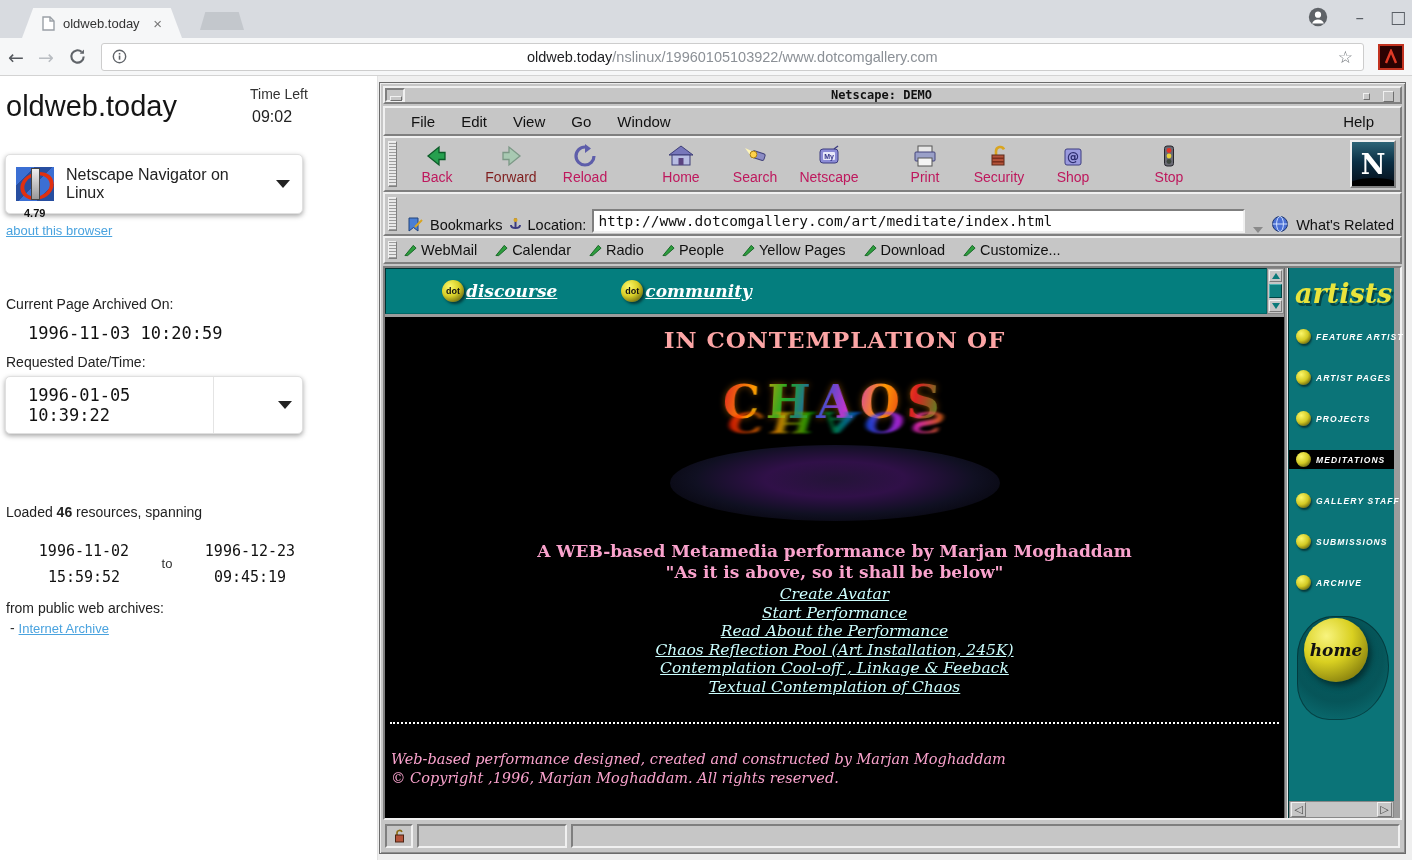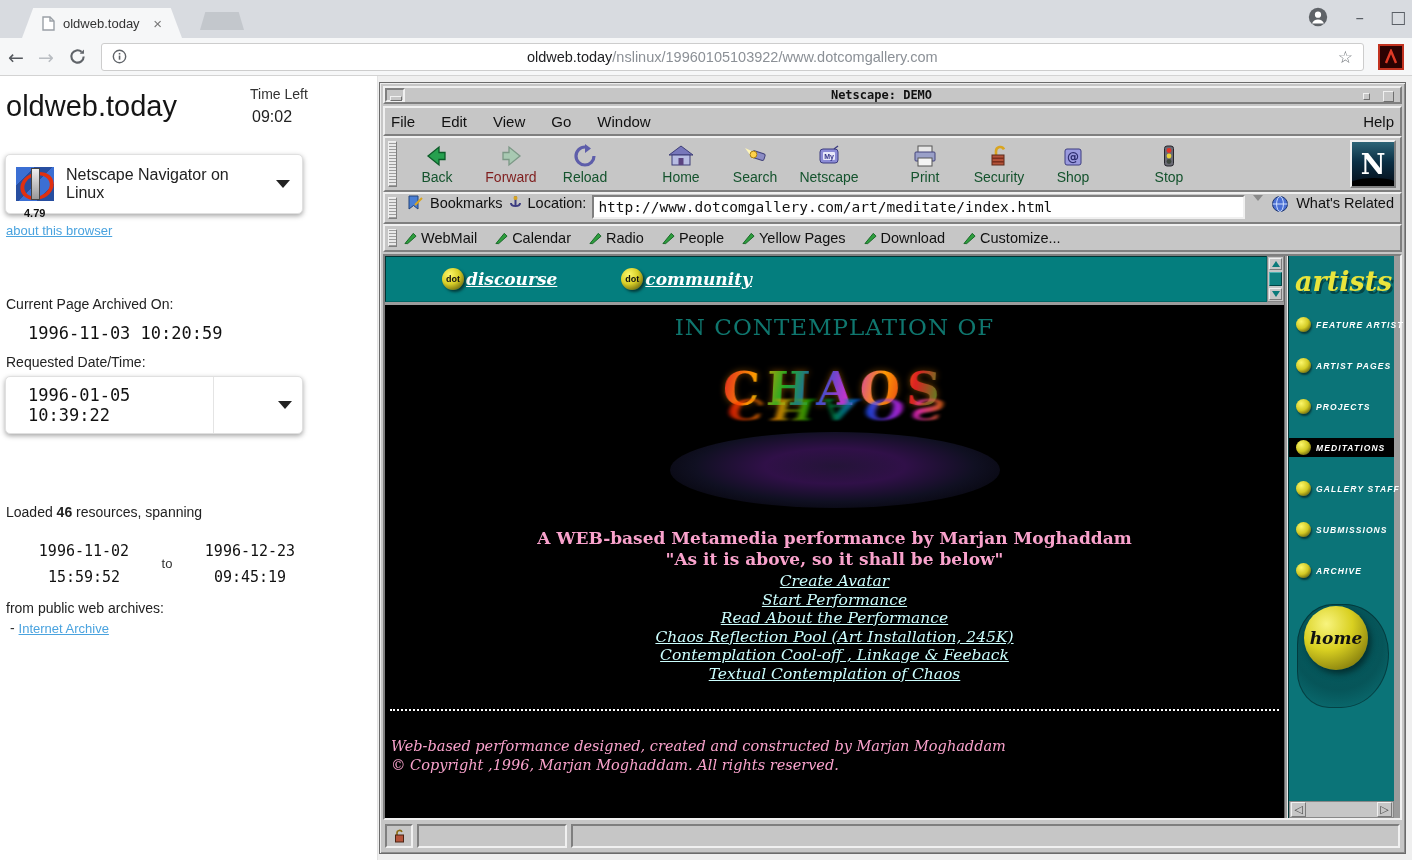--- a/index.html
+++ b/index.html
@@ -84,43 +84,43 @@
   .titlebar { height:18px; background:#c6c6c6; display:flex; gap:2px; }
   .tb-btn { width:20px; background:#c6c6c6; position:relative; }
   .tb-btn.menu::after { content:""; position:absolute; left:3px; top:6px; width:10px; height:3px;
                         background:#c6c6c6; border:1px solid #777; border-color:#f0f0f0 #6f6f6f #6f6f6f #f0f0f0; }
   .tb-btn.dot::after { content:""; position:absolute; left:5px; top:5px; width:5px; height:5px;
                        background:#c6c6c6; border:1px solid; border-color:#f0f0f0 #6f6f6f #6f6f6f #f0f0f0; }
   .tb-btn.max::after { content:""; position:absolute; left:3px; top:3px; width:9px; height:9px;
                        background:#c6c6c6; border:1px solid; border-color:#f0f0f0 #6f6f6f #6f6f6f #f0f0f0; }
   .tb-title { flex:1; text-align:center; font-family:"DejaVu Sans Mono",monospace; font-size:12px;
               font-weight:bold; color:#111; line-height:15px; }
-  .menubar { height:30px; background:#c6c6c6; display:flex; align-items:center; padding:0 6px; gap:26px;
+  .menubar { height:30px; background:#c6c6c6; display:flex; align-items:center; padding:0 26px; gap:26px;
              font-size:15px; color:#111; margin-top:2px; }
   .menu-help { margin-left:auto; }
   .menu-item { cursor:pointer; }
   .row-grip { width:9px; align-self:stretch; margin:2px 3px 2px 1px;
               background:repeating-linear-gradient(0deg,#9d9d9d 0 1px,#e9e9e9 1px 3px);
               border:1px solid; border-color:#f0f0f0 #7f7f7f #7f7f7f #f0f0f0; cursor:pointer; }
   .toolbar { height:56px; background:#c6c6c6; display:flex; align-items:stretch; padding:1px 4px 1px 2px; }
   .tool-btn { width:74px; display:flex; flex-direction:column; align-items:center; justify-content:center;
               gap:1px; cursor:pointer; }
   .tool-btn svg { width:26px; height:24px; }
-  .tool-label { font-size:14px; color:#14532d; }
+  .tool-label { font-size:14px; color:#be185d; }
   .tool-btn.disabled .tool-label { color:#7f1d1d; }
   .gap-l { margin-left:22px; }
   .n-logo { margin-left:auto; width:46px; height:48px; align-self:center; position:relative;
             background:linear-gradient(#2d6477 0%,#0b2f44 45%,#060d18 100%); overflow:hidden;
             border:2px solid; border-color:#f0f0f0 #7f7f7f #7f7f7f #f0f0f0;
             display:flex; align-items:center; justify-content:center; }
   .n-logo::after { content:""; position:absolute; left:-8px; bottom:-14px; width:60px; height:22px;
             background:#000; border-radius:50%; }
   .n-letter { position:relative; z-index:1; color:#fff; font-family:"DejaVu Serif",serif;
               font-size:27px; font-weight:bold; line-height:1; }
-  .locrow { height:32px; background:#c6c6c6; display:flex; align-items:flex-start; padding:1px 6px 1px 2px; gap:6px; }
+  .locrow { height:44px; background:#c6c6c6; display:flex; align-items:flex-end; padding:1px 6px 1px 2px; gap:6px; }
   .loc-label,.bm-label,.wr-label { font-size:14.5px; color:#111; }
   .loc-field { flex:1; height:24px; background:#fff; border:2px solid;
                border-color:#7f7f7f #f0f0f0 #f0f0f0 #7f7f7f; display:flex; align-items:center; }
   .loc-field input { width:100%; border:none; outline:none; font-family:"DejaVu Sans Mono",monospace;
                font-size:14.5px; color:#111; background:transparent; padding:0 4px; }
   .mini-caret { width:0; height:0; border-left:5px solid transparent; border-right:5px solid transparent;
                 border-top:6px solid #8a8a8a; margin:0 2px; }
   .persrow { height:28px; background:#c6c6c6; display:flex; align-items:center; padding:1px 6px 1px 2px; gap:4px; }
   .pers-item { display:flex; align-items:center; gap:4px; margin-right:14px; cursor:pointer; }
   .pers-label { font-size:14.5px; color:#111; }
@@ -145,21 +145,21 @@
               border-color:#f0f0f0 #7a7a7a #7a7a7a #f0f0f0; position:relative; cursor:pointer; }
   .vs-arrow.up::after { content:""; position:absolute; left:2px; top:2px; border-left:4px solid transparent;
               border-right:4px solid transparent; border-bottom:6px solid #0a7a7a; }
   .vs-arrow.down::after { content:""; position:absolute; left:2px; top:2px; border-left:4px solid transparent;
               border-right:4px solid transparent; border-top:6px solid #0a7a7a; }
   .vs-thumb { width:13px; flex:1; margin:1px 0; background:#0f8080; border:1px solid;
               border-color:#4db3b3 #044 #044 #4db3b3; cursor:grab; }
   .hgap { height:3px; background:#9c9c9c; }
   .mainframe { flex:1; background:#000; display:flex; flex-direction:column; align-items:center;
                padding-top:9px; overflow:hidden; }
-  .page-title { font-family:"DejaVu Serif",serif; font-weight:normal; font-size:23px; color:#0f766e;
+  .page-title { font-family:"DejaVu Serif",serif; font-weight:bold; font-size:23px; color:#fca5a5;
                 letter-spacing:1px; }
   .chaos-wrap { position:relative; height:152px; width:420px; margin-top:22px; }
   .chaos-word { position:absolute; left:50%; top:0; transform:translateX(-50%) skewX(-3deg);
                 font-family:"DejaVu Serif",serif; font-weight:bold; font-size:46px; letter-spacing:7px;
                 background:linear-gradient(100deg,#d22 0%,#f90 14%,#2a2 28%,#25c 42%,#c3c 56%,#f90 70%,#d22 84%,#2a2 100%);
                 -webkit-background-clip:text; background-clip:text; color:transparent;
                 filter:drop-shadow(0 0 3px rgba(255,140,0,.45)); }
   .chaos-pool { position:absolute; left:50%; top:70px; transform:translateX(-50%); width:330px; height:76px;
                 border-radius:50%; background:radial-gradient(ellipse at 50% 45%,#241438 0%,#301048 30%,#101022 60%,#000 95%);
                 overflow:hidden; }

